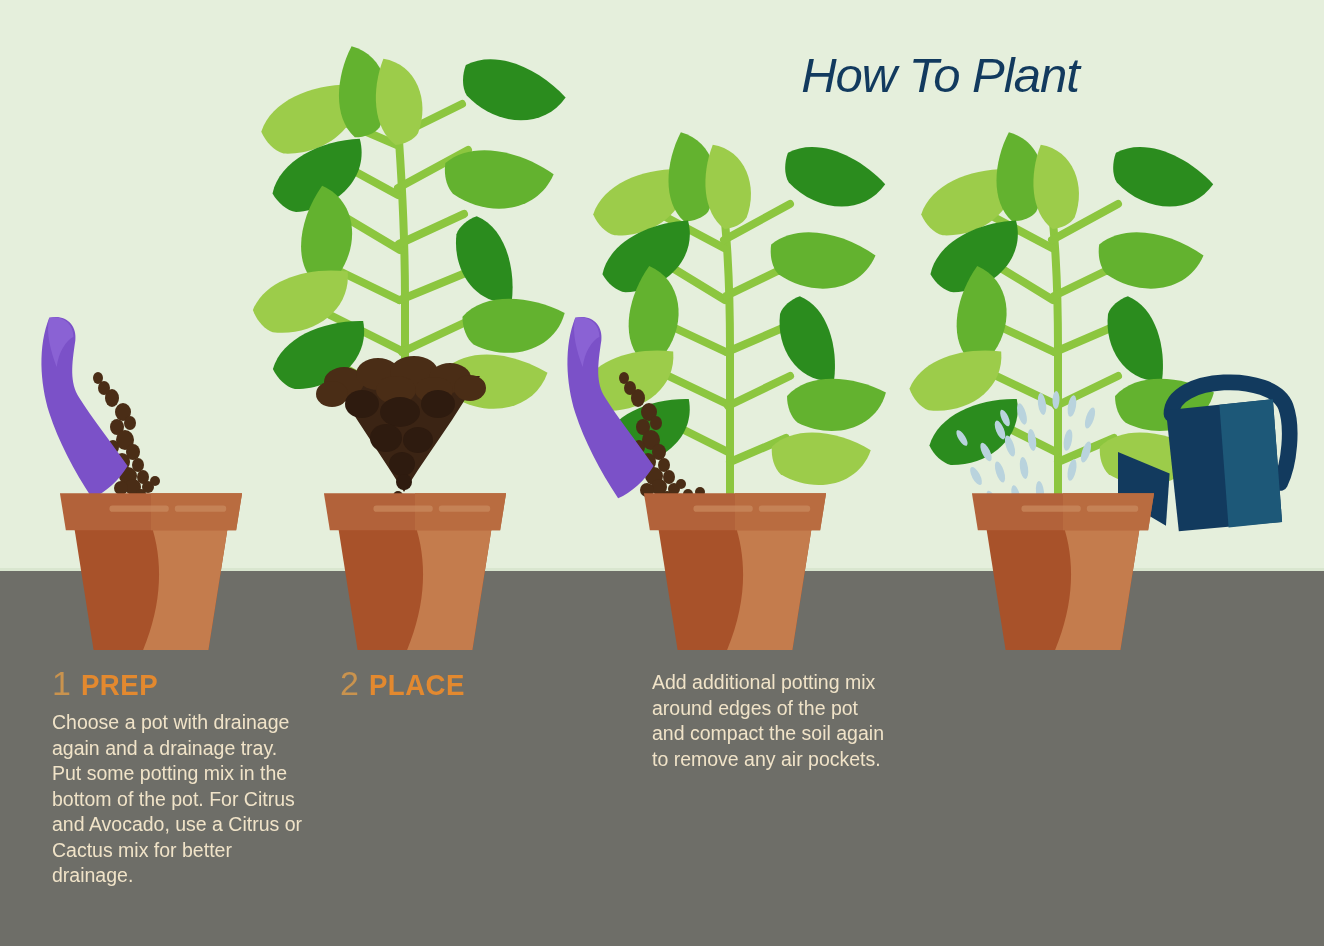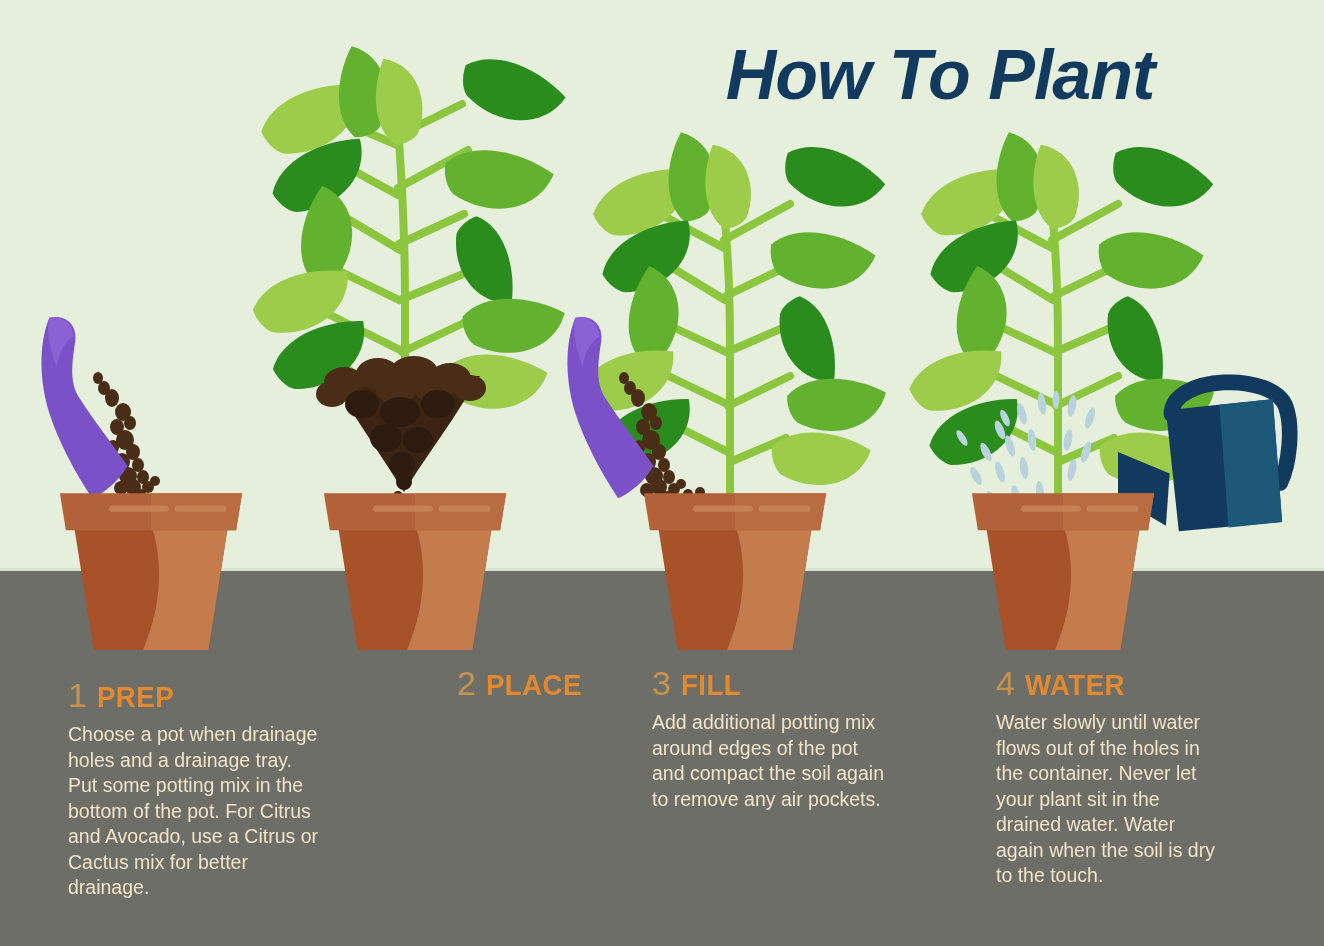--- a/index.html
+++ b/index.html
@@ -43,22 +43,22 @@
     height: 3px;
     background: #d9e6cf;
   }
   
   .title {
     position: absolute;
     left: 690px;
     top: 36px;
     width: 500px;
     height: 78px;
-    font-size: 70px;
-    font-weight: bold;
+    font-size: 49px;
+    font-weight: normal;
     font-style: italic;
     color: #123a5e;
     letter-spacing: -1px;
     line-height: 78px;
     text-align: center;
     white-space: nowrap;
   }
   
   .scene {
     position: absolute;
@@ -73,22 +73,22 @@
     position: absolute;
     left: 0;
     top: 664px;
     width: 1324px;
     height: 282px;
   }
   .step {
     position: absolute;
     top: 0;
   }
-  .step-1 { left: 68px;  width: 252px; margin-top: 12px; }
-  .step-2 { left: 348px; width: 242px; text-align: right; }
+  .step-1 { left: 52px;  width: 252px; }
+  .step-2 { left: 340px; width: 242px; }
   .step-3 { left: 652px; width: 240px; }
   .step-4 { left: 996px; width: 232px; }
 
   .step-head {
     display: block;
     height: 40px;
     line-height: 38px;
     white-space: nowrap;
   }
   .step-num {
@@ -397,37 +397,28 @@
       </g>
     </g>
   </svg>
 
   <div class="steps">
 
     <div class="step step-1">
       <span class="step-head">
         <span class="step-num">1</span><span class="step-title">PREP</span>
       </span>
-      <span class="step-body">Choose a pot when drainage holes and a drainage tray. Put some potting mix in the bottom of the pot. For Citrus and Avocado, use a Citrus or Cactus mix for better drainage.</span>
+      <span class="step-body">Choose a pot with drainage again and a drainage tray. Put some potting mix in the bottom of the pot. For Citrus and Avocado, use a Citrus or Cactus mix for better drainage.</span>
     </div>
 
     <div class="step step-2">
       <span class="step-head">
         <span class="step-num">2</span><span class="step-title">PLACE</span>
       </span>
     </div>
 
     <div class="step step-3">
-      <span class="step-head">
-        <span class="step-num">3</span><span class="step-title">FILL</span>
-      </span>
       <span class="step-body">Add additional potting mix around edges of the pot and compact the soil again to remove any air pockets.</span>
     </div>
 
-    <div class="step step-4">
-      <span class="step-head">
-        <span class="step-num">4</span><span class="step-title">WATER</span>
-      </span>
-      <span class="step-body">Water slowly until water flows out of the holes in the container.  Never let your plant sit in the drained water.  Water again when the soil is dry to the touch.</span>
-    </div>
 
   </div>
 </div>
 
 </body></html>

